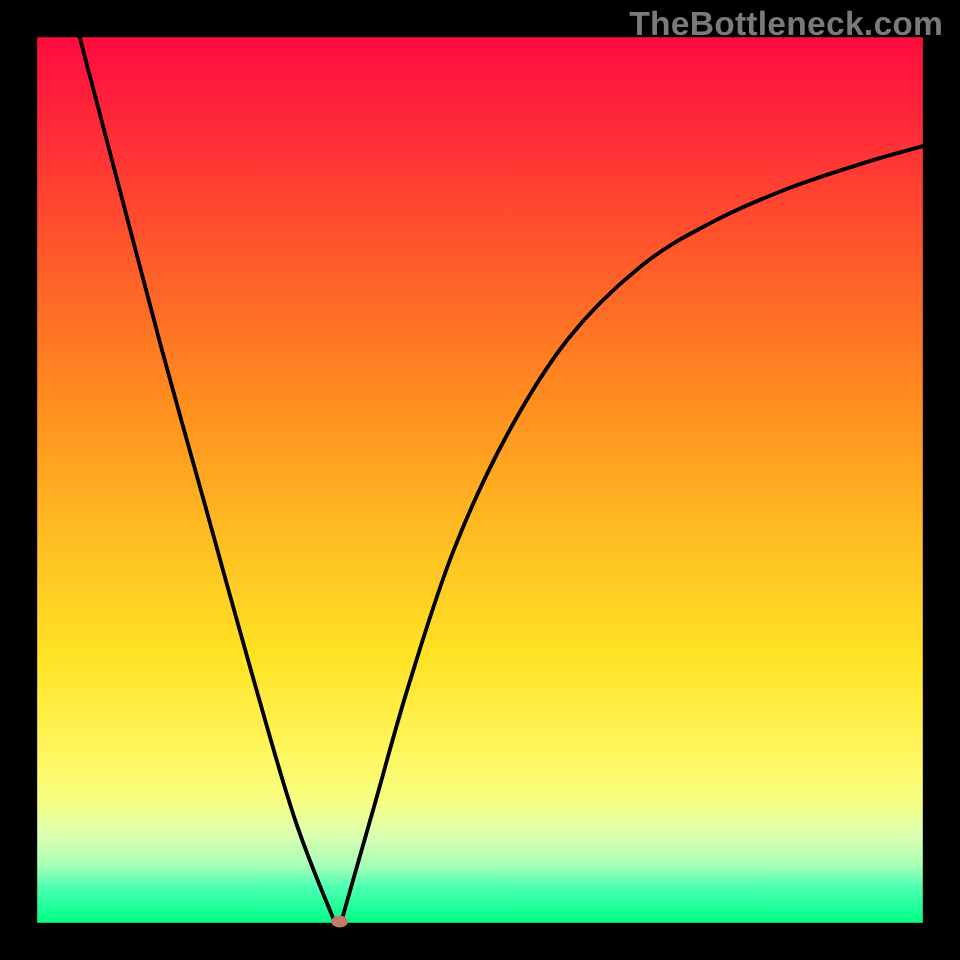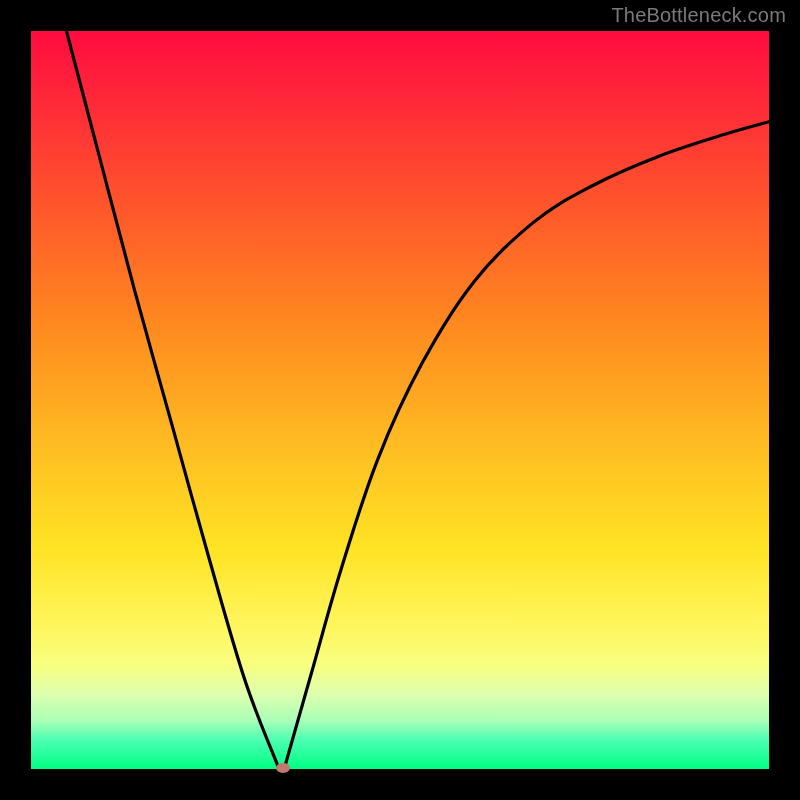--- a/index.html
+++ b/index.html
@@ -9,22 +9,22 @@
     background: #000;
     position: relative;
     overflow: hidden;
     font-family: Arial, Helvetica, sans-serif;
   }
   .watermark {
     position: absolute;
     top: 4px;
     right: 14px;
     color: #7a7a7a;
-    font-size: 20px;
-    font-weight: 400;
+    font-size: 28px;
+    font-weight: 700;
     letter-spacing: 0.2px;
     z-index: 10;
   }
   .plot-area {
     position: absolute;
     left: 31px;
     top: 31px;
     width: 738px;
     height: 738px;
     background: linear-gradient(

